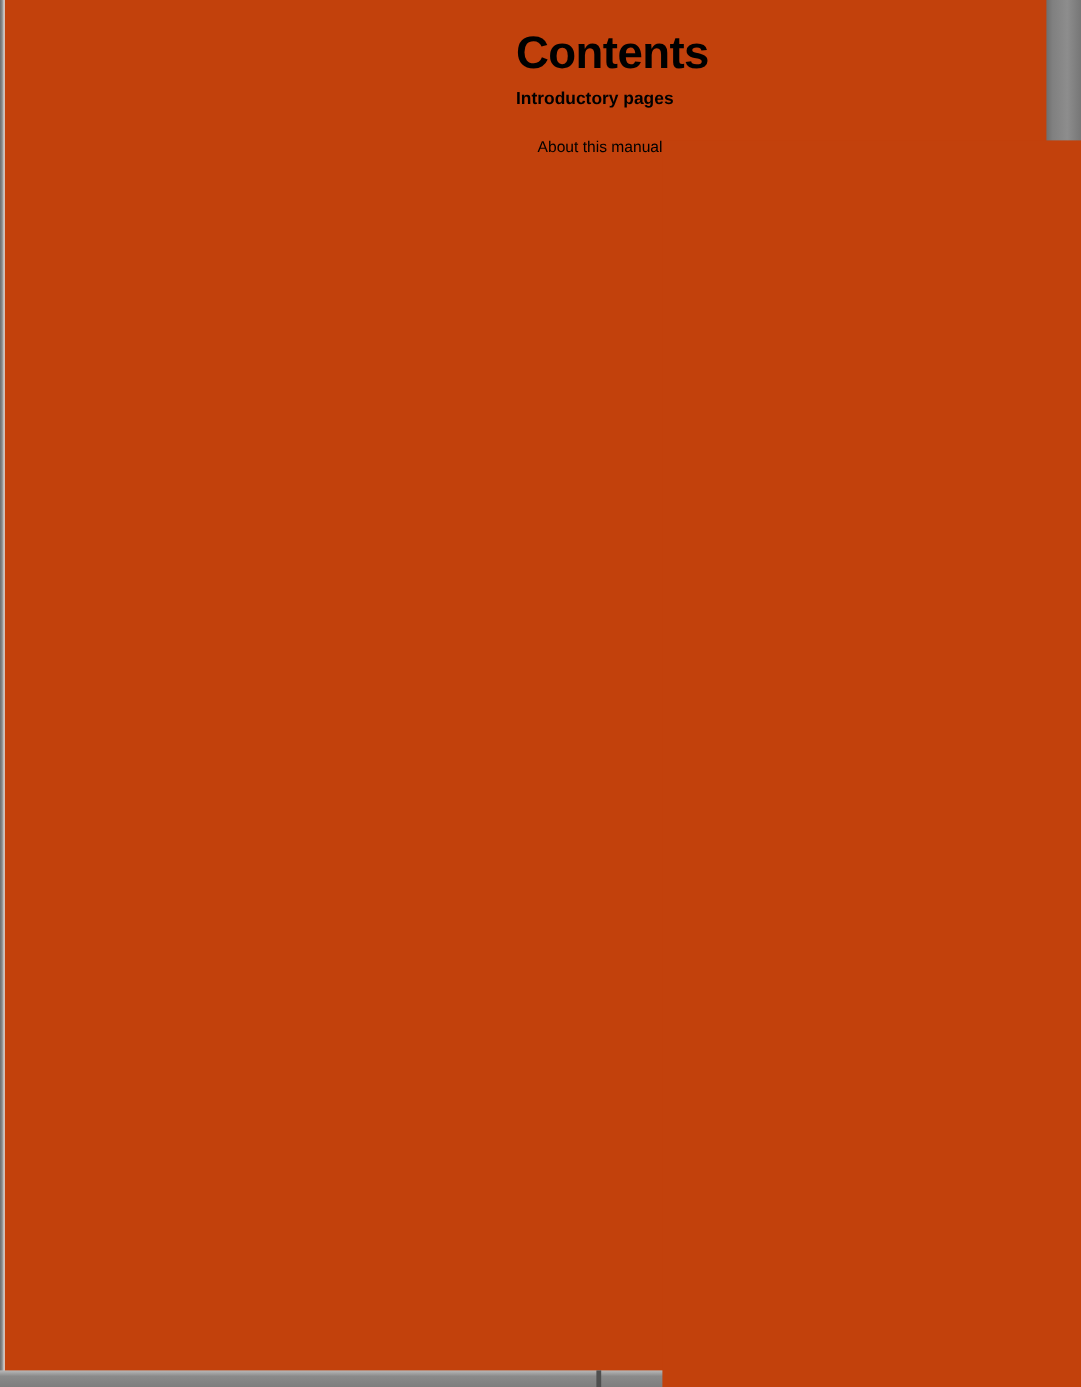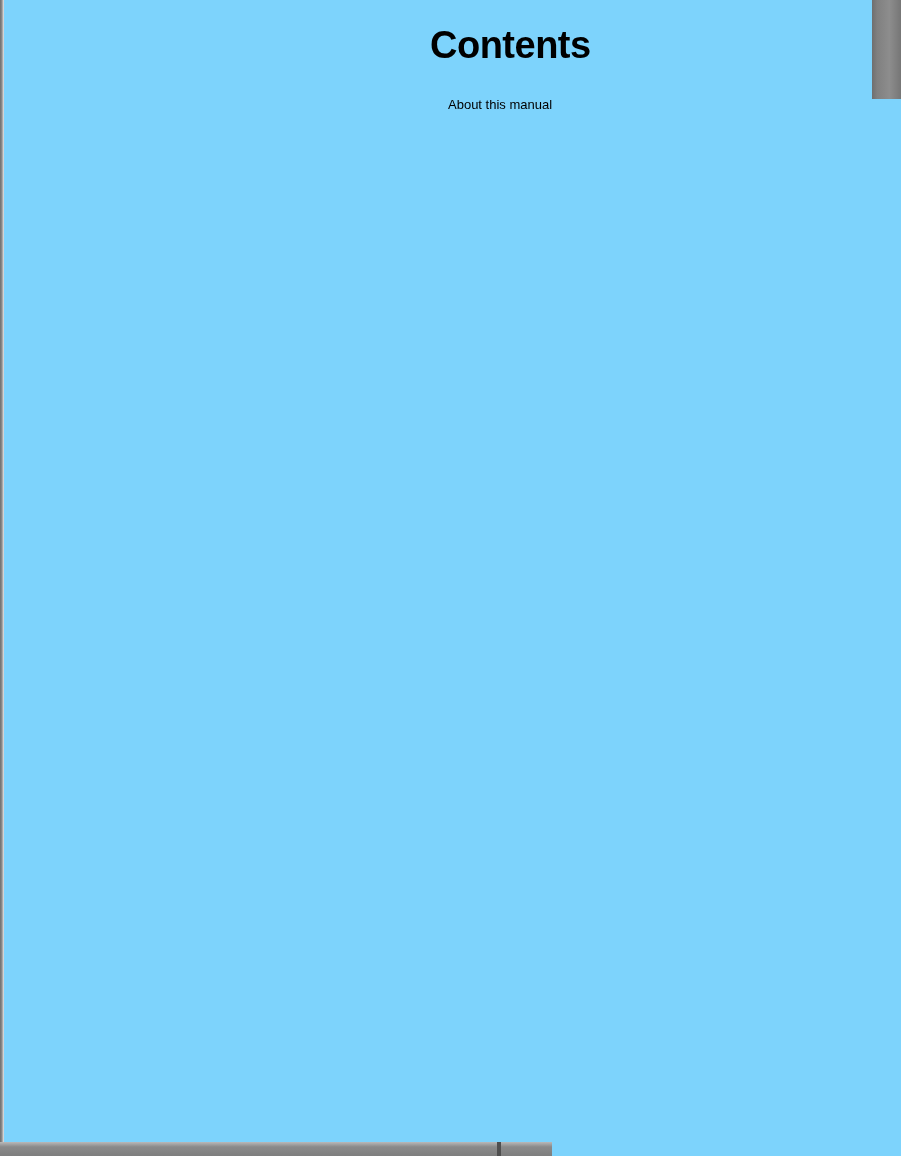--- a/index.html
+++ b/index.html
@@ -4,21 +4,21 @@
 <style>
   html, body {
     margin: 0;
     padding: 0;
     background: #ffffff;
   }
   .page {
     position: relative;
     width: 901px;
     height: 1156px;
-    background: #7dd3fc;
+    background: #c2410c;
     overflow: hidden;
     font-family: "Liberation Sans", sans-serif;
     color: #000000;
   }
   
   .scan-edge-left {
     position: absolute;
     left: 0; top: 0;
     width: 4px; height: 1148px;
     background: linear-gradient(to right, #6d6d6d 0%, #8c8c8c 45%, #e8e8e8 100%);
@@ -90,20 +90,21 @@
 <div class="page">
 
   <div class="scan-edge-left"></div>
   <div class="scan-edge-right"></div>
   <div class="scan-edge-bottom"></div>
 
   <div class="content">
 
     <h1 class="doc-title">Contents</h1>
 
+    <div class="intro-heading">Introductory pages</div>
 
     <ul class="intro-list" id="intro-list">
         <li class="intro-item">
           <span class="label">About this manual</span>
           <span class="page">0-5</span>
         </li>
       </ul>
 
   </div>
 </div>

